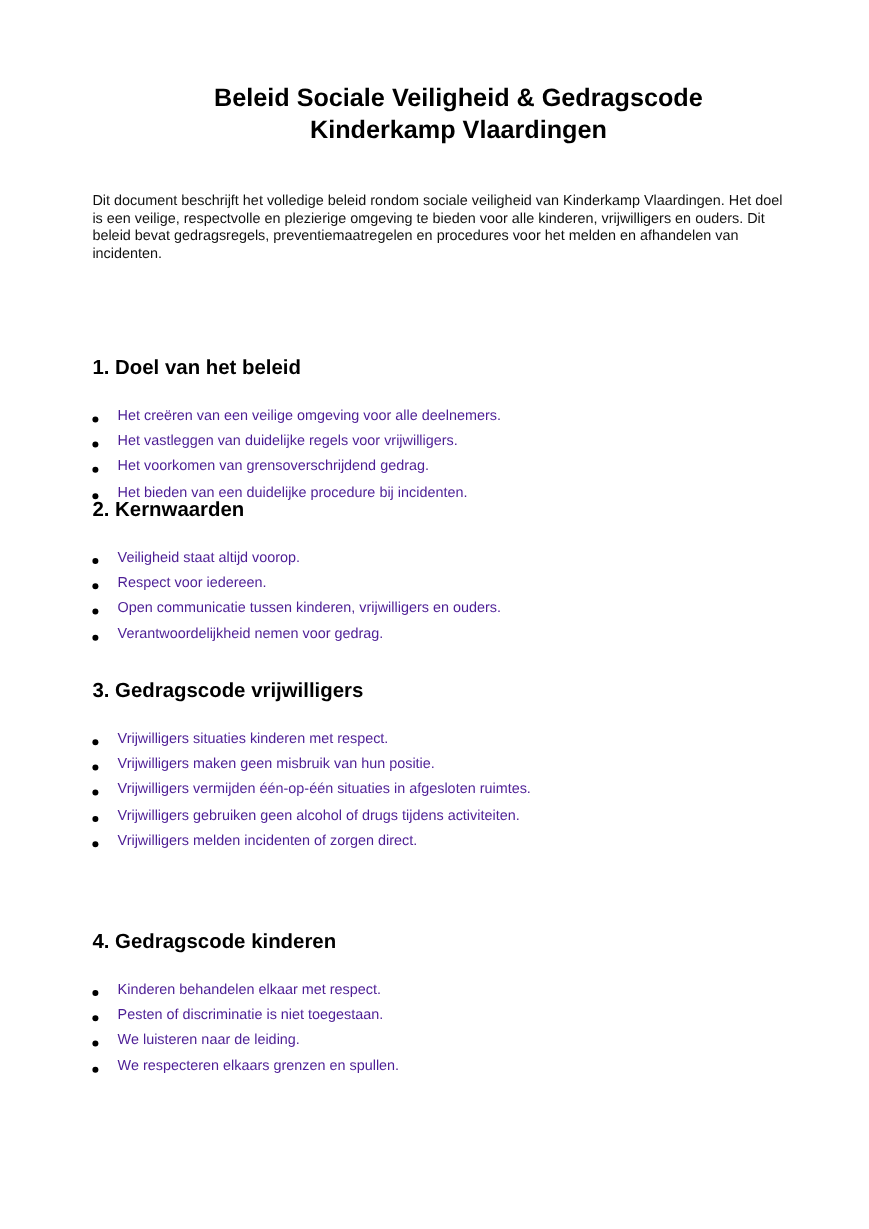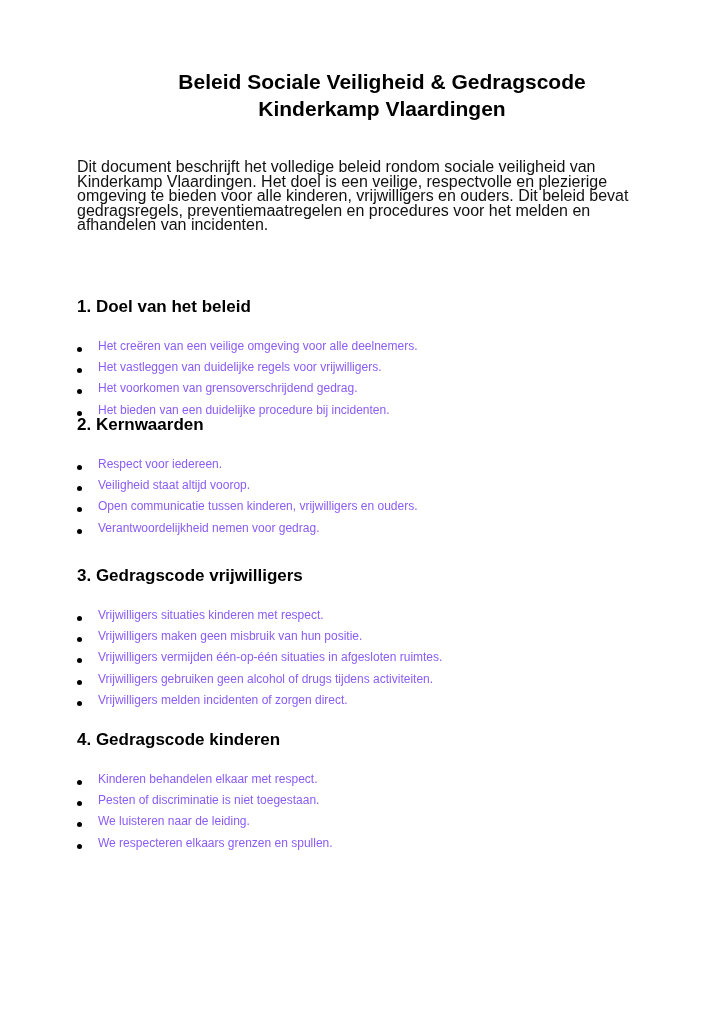--- a/index.html
+++ b/index.html
@@ -9,30 +9,30 @@
       position: relative;
     }
     .page { position: absolute; left: 0; top: 0; width: 724px; height: 1024px; }
     .title {
       position: absolute; left: 0; width: 724px; top: 68px;
       text-align: center; font-weight: bold; font-size: 21px; line-height: 27px;
       margin: 0; color: #000; padding-left: 20px;
     }
     .intro {
       position: absolute; left: 77px; width: 575px; top: 160px;
-      font-size: 16px; line-height: 14.5px; margin: 0; color: #111;
+      font-size: 12px; line-height: 14.5px; margin: 0; color: #111;
     }
     .section { position: absolute; left: 77px; width: 600px; }
     .section h2 {
       margin: 0; font-size: 17px; line-height: 20px; font-weight: bold; color: #000;
     }
     .section ul { list-style: none; margin: 0; padding: 0; position: absolute; left: 0; }
     .section li {
       position: relative; height: 21.2px; font-size: 12px; line-height: 15px;
-      padding-left: 21px; color: #8b5cf6;
+      padding-left: 21px; color: #4c1d95;
     }
     .bullet {
       position: absolute; left: 0; top: 8px; width: 5px; height: 5px;
       border-radius: 50%; background: #000;
     }
     .item-text { display: inline-block; }
   </style>
 </head>
 <body>
 
@@ -50,39 +50,39 @@
       <li><span class="bullet"></span><span class="item-text">Het creëren van een veilige omgeving voor alle deelnemers.</span></li>
       <li><span class="bullet"></span><span class="item-text">Het vastleggen van duidelijke regels voor vrijwilligers.</span></li>
       <li><span class="bullet"></span><span class="item-text">Het voorkomen van grensoverschrijdend gedrag.</span></li>
       <li><span class="bullet"></span><span class="item-text">Het bieden van een duidelijke procedure bij incidenten.</span></li>
     </ul>
   </div>
 
   <div class="section" style="top:415px;">
     <h2>2. Kernwaarden</h2>
     <ul style="top:42px;">
+      <li><span class="bullet"></span><span class="item-text">Veiligheid staat altijd voorop.</span></li>
       <li><span class="bullet"></span><span class="item-text">Respect voor iedereen.</span></li>
-      <li><span class="bullet"></span><span class="item-text">Veiligheid staat altijd voorop.</span></li>
       <li><span class="bullet"></span><span class="item-text">Open communicatie tussen kinderen, vrijwilligers en ouders.</span></li>
       <li><span class="bullet"></span><span class="item-text">Verantwoordelijkheid nemen voor gedrag.</span></li>
     </ul>
   </div>
 
   <div class="section" style="top:566px;">
     <h2>3. Gedragscode vrijwilligers</h2>
     <ul style="top:42px;">
       <li><span class="bullet"></span><span class="item-text">Vrijwilligers situaties kinderen met respect.</span></li>
       <li><span class="bullet"></span><span class="item-text">Vrijwilligers maken geen misbruik van hun positie.</span></li>
       <li><span class="bullet"></span><span class="item-text">Vrijwilligers vermijden één-op-één situaties in afgesloten ruimtes.</span></li>
       <li><span class="bullet"></span><span class="item-text">Vrijwilligers gebruiken geen alcohol of drugs tijdens activiteiten.</span></li>
       <li><span class="bullet"></span><span class="item-text">Vrijwilligers melden incidenten of zorgen direct.</span></li>
     </ul>
   </div>
 
-  <div class="section" style="top:730px;">
+  <div class="section" style="top:775px;">
     <h2>4. Gedragscode kinderen</h2>
     <ul style="top:42px;">
       <li><span class="bullet"></span><span class="item-text">Kinderen behandelen elkaar met respect.</span></li>
       <li><span class="bullet"></span><span class="item-text">Pesten of discriminatie is niet toegestaan.</span></li>
       <li><span class="bullet"></span><span class="item-text">We luisteren naar de leiding.</span></li>
       <li><span class="bullet"></span><span class="item-text">We respecteren elkaars grenzen en spullen.</span></li>
     </ul>
   </div>
 </div>
 

